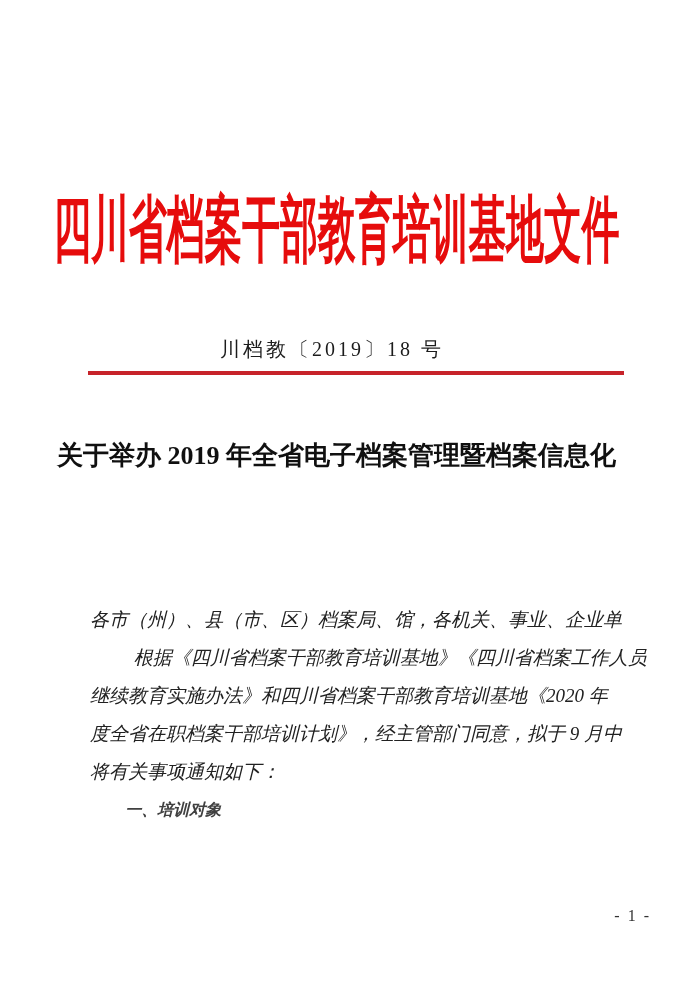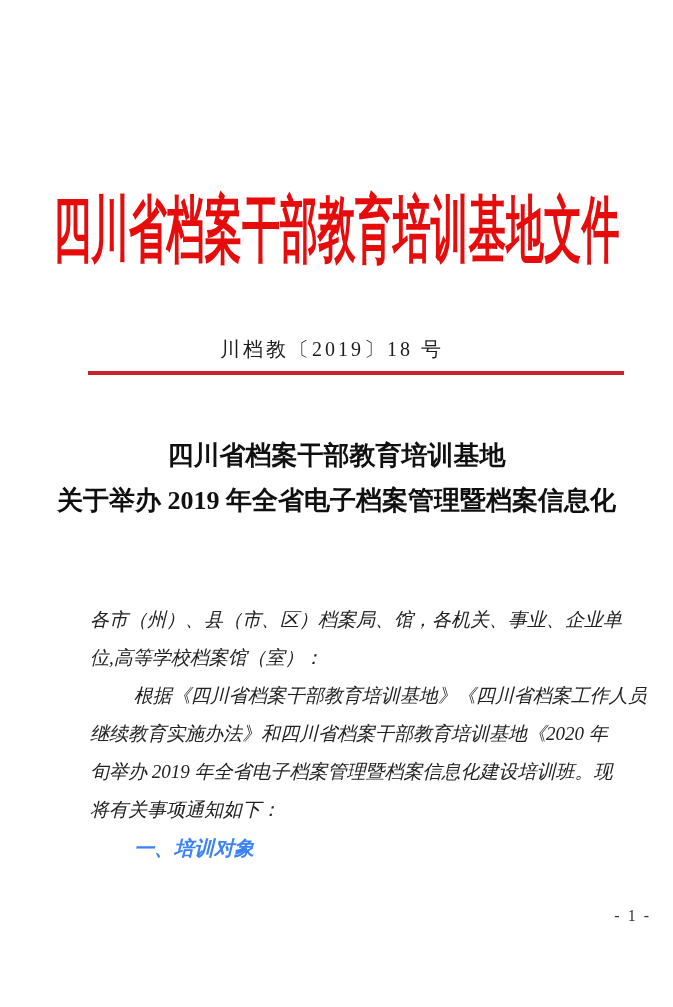--- a/index.html
+++ b/index.html
@@ -47,22 +47,22 @@
   .body-block {
     position:absolute; top:601px; left:90px; width:540px;
     font-size:19px; color:#212121;
   }
   .line {
     height:38px; line-height:38px; white-space:nowrap;font-style:italic;
   }
   .indent { text-indent:2.3em; }
   .section-heading {
     font-family:"Liberation Sans","DejaVu Sans",sans-serif;
-    font-weight:bold; font-size:20px; text-indent:2.2em;
-    color:#3b82f6;
+    font-weight:bold; font-size:16px; text-indent:2.2em;
+    color:#404040;
   }
   
   .page-number {
     position:absolute; top:903px; right:42px;
     font-size:16px; letter-spacing:2px; line-height:26px;
     color:#333333;
   }
 </style>
 </head>
 <body>
@@ -71,29 +71,27 @@
 
   <div class="letterhead">
     <span class="letterhead-text">四川省档案干部教育培训基地文件</span>
   </div>
 
   <div class="doc-number">川档教〔2019〕18 号</div>
 
   <div class="red-line"></div>
 
   <div class="title-block">
-    <div>四川省档案干部教育培训基地</div>
     <div>关于举办 2019 年全省电子档案管理暨档案信息化</div>
   </div>
 
   <div class="body-block">
     <div class="line">各市（州）、县（市、区）档案局、馆，各机关、事业、企业单</div>
-    <div class="line">位,高等学校档案馆（室）：</div>
     <div class="line indent">根据《四川省档案干部教育培训基地》《四川省档案工作人员</div>
     <div class="line">继续教育实施办法》和四川省档案干部教育培训基地《2020 年</div>
-    <div class="line">旬举办 2019 年全省电子档案管理暨档案信息化建设培训班。现</div>
+    <div class="line">度全省在职档案干部培训计划》，经主管部门同意，拟于 9 月中</div>
     <div class="line">将有关事项通知如下：</div>
     <div class="line section-heading">一、培训对象</div>
   </div>
 
   <div class="page-number">- 1 -</div>
 
 </div>
 
 </body></html>

